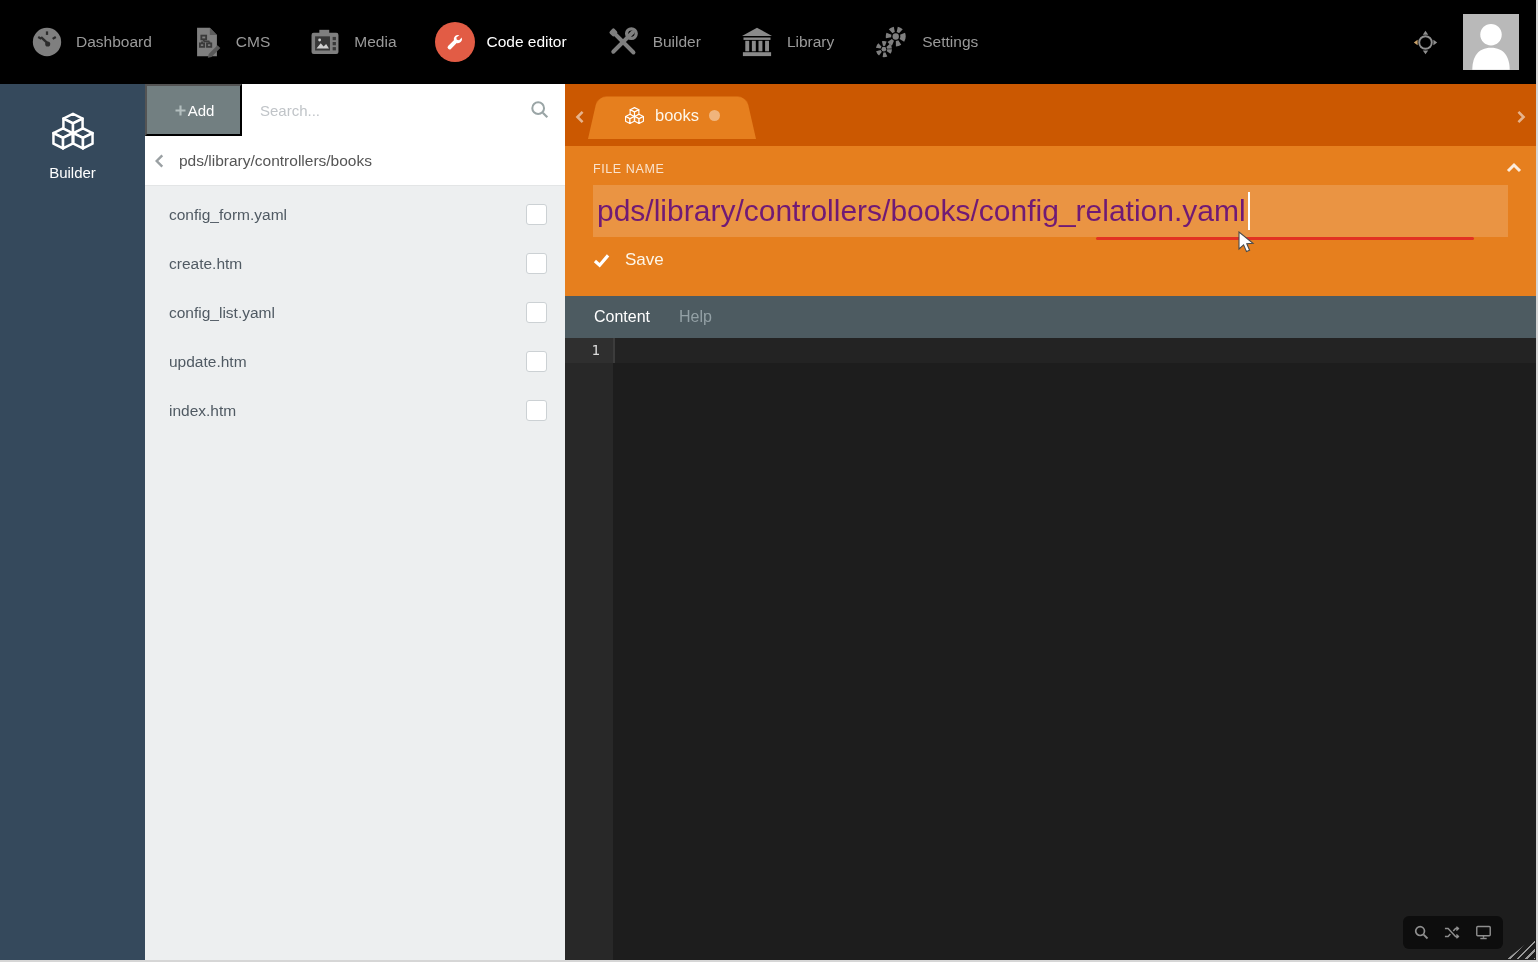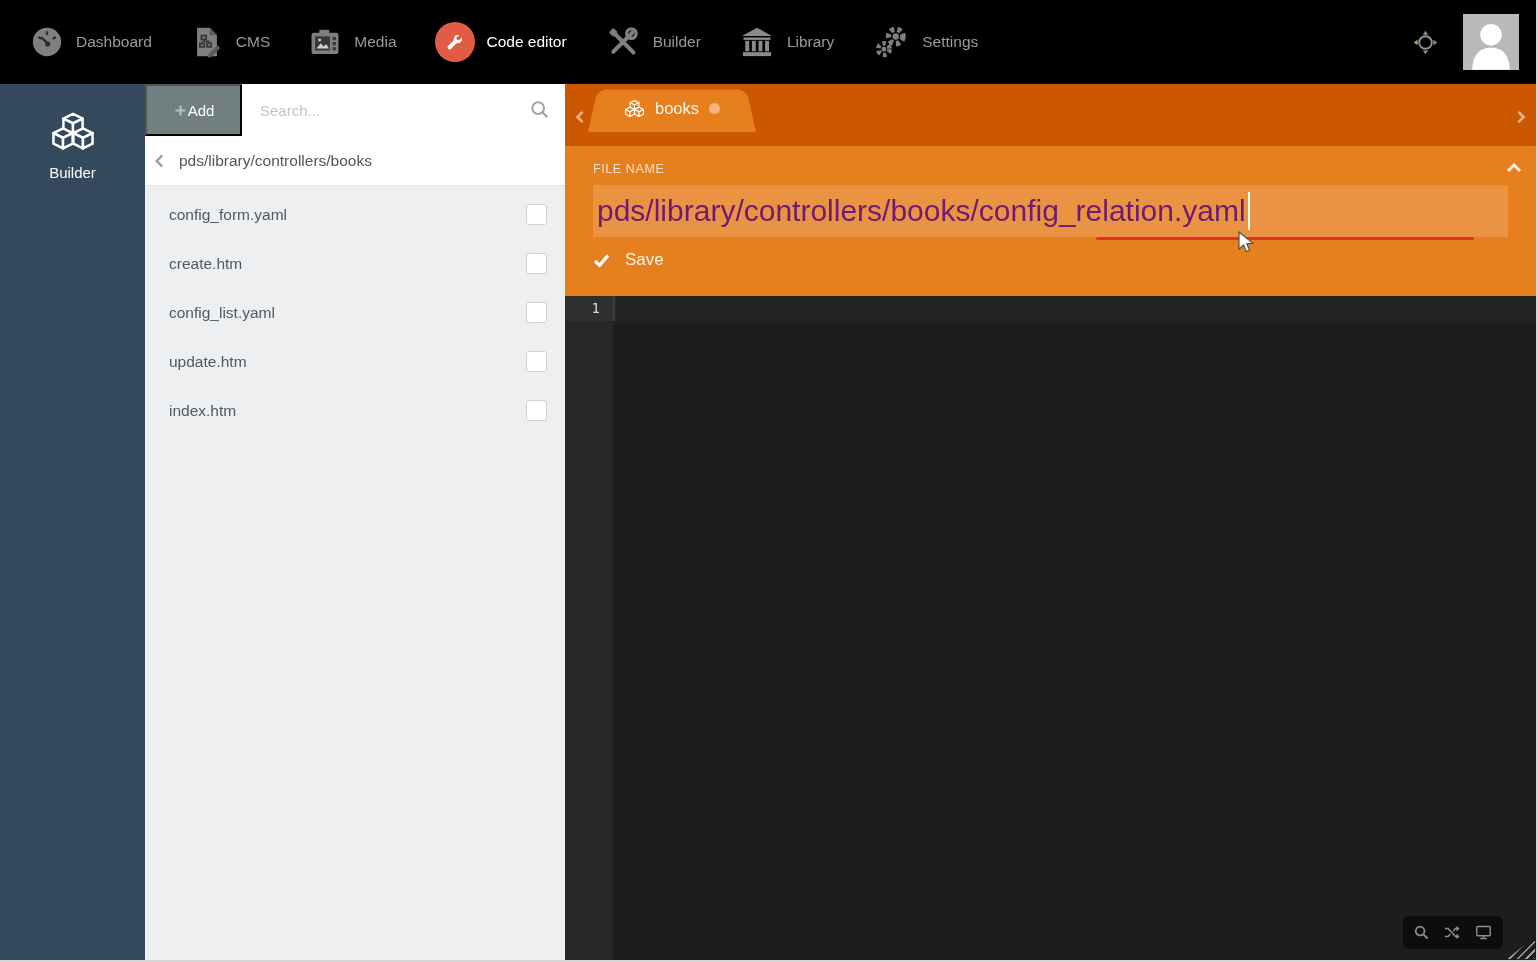--- a/index.html
+++ b/index.html
@@ -40,21 +40,21 @@
   .search-wrap input::placeholder { color:#c0c4c8; }
   .search-ic { position:absolute; right:14px; top:15px; }
   .fp-breadcrumb { height:50px; background:#fff; border-bottom:1px solid #e3e5e6; display:flex; align-items:center; padding-left:8px; gap:13px; flex:none; cursor:pointer; }
   .fp-breadcrumb .btext { color:#555; font-size:15.5px; }
   .fp-list { list-style:none; padding-top:4px; }
   .fp-row { height:49px; display:flex; align-items:center; padding:0 10px 0 24px; color:#505a63; font-size:15.5px; cursor:pointer; }
   .checkbox { margin-left:auto; width:21px; height:21px; background:#fff; border:1px solid #ccd1d4; border-radius:3px; margin-right:8px; cursor:pointer; }
 
   
   .editorpane { flex:1; display:flex; flex-direction:column; min-width:0; background:#1d1d1d; }
-  .tabstrip { height:62px; background:#cb5801; position:relative; display:flex; align-items:flex-start; flex:none; }
+  .tabstrip { height:62px; background:#cb5801; position:relative; display:flex; align-items:center; flex:none; }
   .chev { display:inline-flex; cursor:pointer; }
   .chev-left-strip { position:absolute; left:9px; top:26px; }
   .chev-right-strip { position:absolute; right:9px; top:26px; }
   .etab { height:48px; margin-left:23px; position:relative; padding:0 36px; display:flex; align-items:center; gap:10px; cursor:pointer; }
   .etab::before { content:""; position:absolute; inset:0; background:#e67f1e; border-radius:10px 10px 0 0; transform:perspective(9px) rotateX(1.4deg); transform-origin:bottom; }
   .etab > * { position:relative; }
   .etab .tlabel { color:#fdf6e9; font-size:16.5px; }
   .etab .dot { width:11px; height:11px; border-radius:50%; background:rgba(255,255,255,.42); }
 
   .filehead { height:150px; background:#e67f1e; position:relative; padding:0 28px; flex:none; }
@@ -345,20 +345,24 @@
         <div class="save-row">
           <span class="nicon">
             <svg width="17" height="15" viewBox="0 0 18 16">
                 <polyline points="2,8.5 7,13 16,2.5" fill="none" stroke="#fff" stroke-width="3.4"></polyline>
               </svg>
           </span>
           <span class="slabel">Save</span>
         </div>
       </div>
 
+      <div class="contentbar">
+        <span class="ctab active">Content</span>
+        <span class="ctab inactive">Help</span>
+      </div>
 
       <div class="code">
         <div class="gutter">
           <div class="ln">1</div>
         </div>
         <div class="codearea">
           <div class="active-line"></div>
         </div>
 
         <div class="tools-pill">

